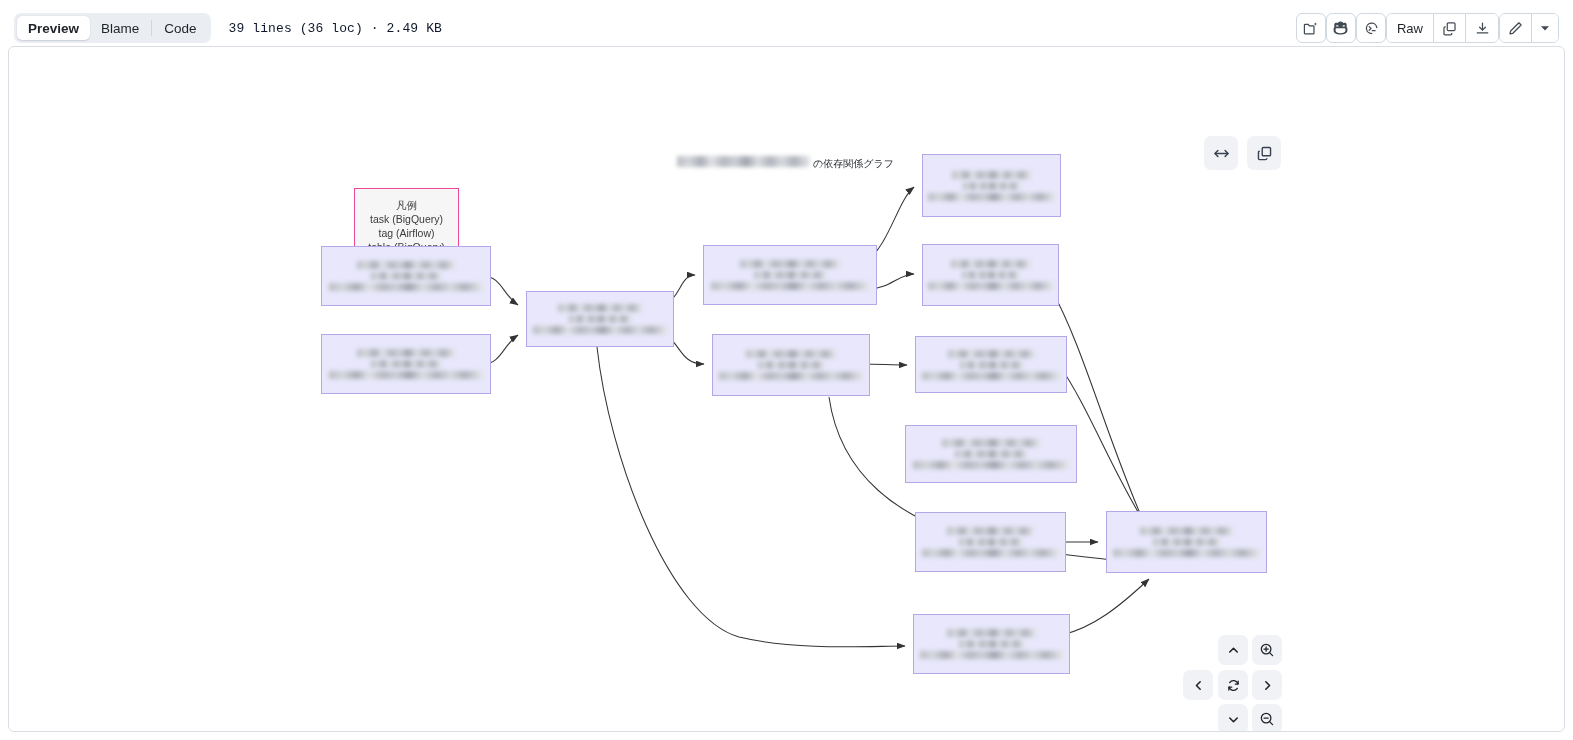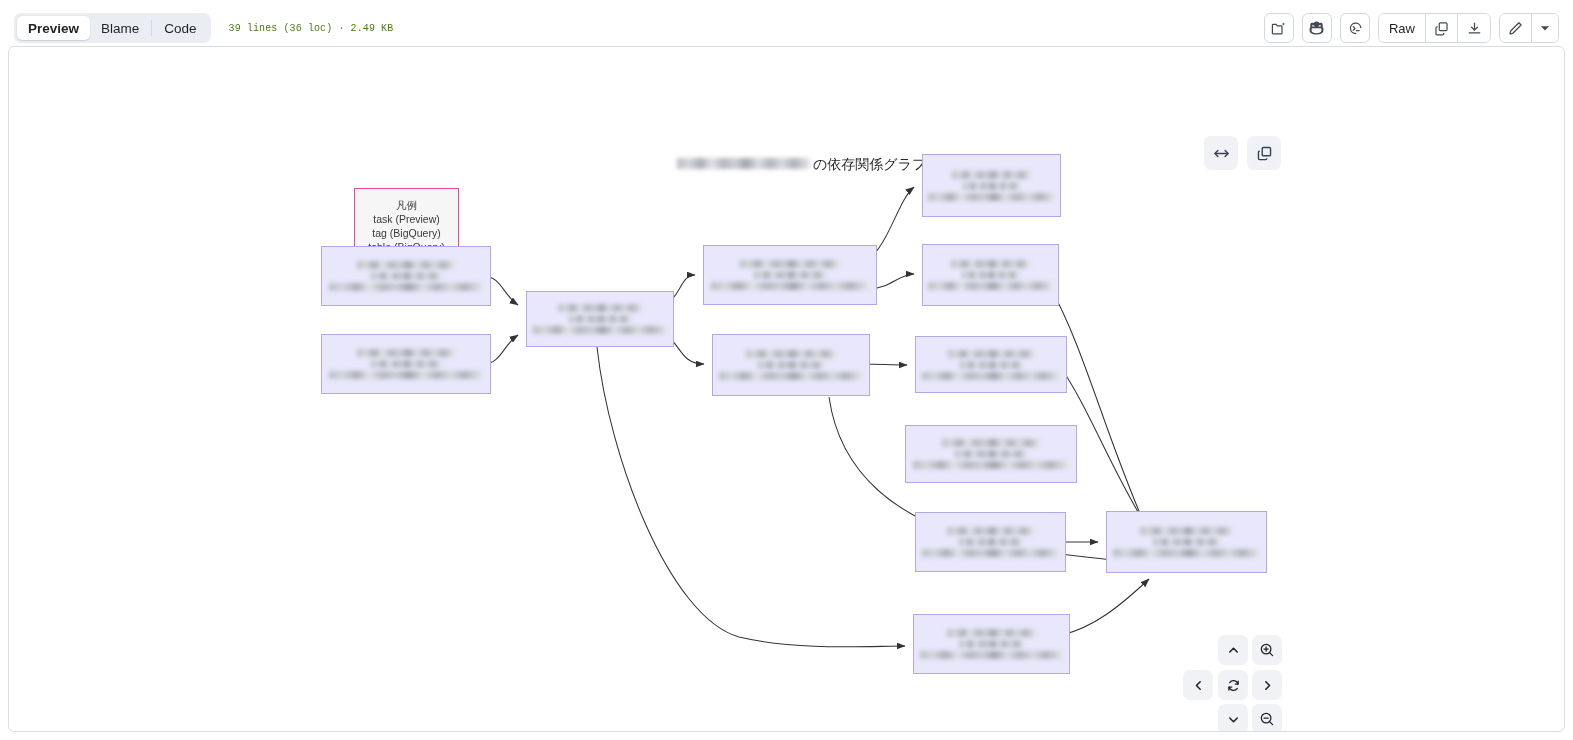--- a/index.html
+++ b/index.html
@@ -59,30 +59,30 @@
   }
   .seg-sep {
     width: 1px;
     height: 16px;
     background: #d0d7de;
     margin: 0 1px;
   }
   .meta {
     margin-left: 18px;
     font-family: "Liberation Mono", monospace;
-    font-size: 10px;
-    color: #4d7c0f;
+    font-size: 13px;
+    color: #0f172a;
     letter-spacing: 0.1px;
     white-space: nowrap;
   }
   .topbar-right {
     margin-left: auto;
     display: flex;
     align-items: flex-start;
-    gap: 8px;
+    gap: 0;
     padding-left: 44px;
   }
   .icon-btn {
     width: 30px; height: 30px;
     border: 1px solid #d1d9e0;
     border-radius: 6px;
     background: #ffffff;
     display: flex;
     align-items: center;
     justify-content: center;
@@ -128,21 +128,21 @@
     border: 1px solid #d8dee4;
     border-radius: 6px;
     background: #ffffff;
     overflow: hidden;
   }
 
   
   .diagram-title {
     position: absolute;
     left: 668px; top: 109px;
-    font-size: 14px;
+    font-size: 10px;
     color: #24292f;
     white-space: nowrap;
     display: flex;
     align-items: baseline;
   }
   .redact {
     display: inline-block;
     background: linear-gradient(90deg,
       #b9bcc4 0%, #d5d7dc 9%, #a9acb5 18%, #e2e3e7 26%,
       #b4b7c0 35%, #cdcfd5 44%, #9fa3ad 52%, #dcdee2 61%,
@@ -319,22 +319,22 @@
 
   <div class="canvas">
 
     <div class="diagram-title">
       <span class="redact title-redact"></span>
       <span>の依存関係グラフ</span>
     </div>
 
     <div class="legend">
       <div class="legend-line">凡例</div>
-      <div class="legend-line">task (Preview)</div>
-      <div class="legend-line">tag (BigQuery)</div>
+      <div class="legend-line">task (BigQuery)</div>
+      <div class="legend-line">tag (Airflow)</div>
       <div class="legend-line">table (BigQuery)</div>
     </div>
 
     <svg class="edges" viewBox="0 0 1557 686">
       <defs>
         <marker id="ah" markerWidth="9" markerHeight="7" refX="8.4" refY="3.5" orient="auto" markerUnits="userSpaceOnUse">
           <path d="M0,0 L9,3.5 L0,7 z" fill="#333333"></path>
         </marker>
       </defs>
       <g fill="none" stroke="#333333" stroke-width="1.05" marker-end="url(#ah)">

